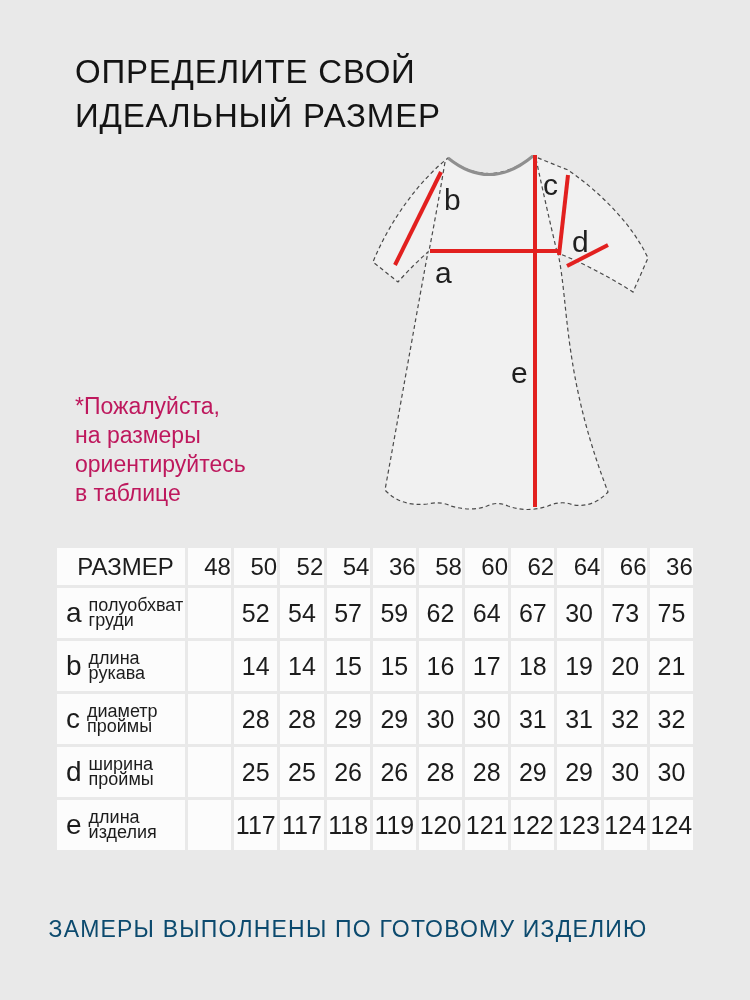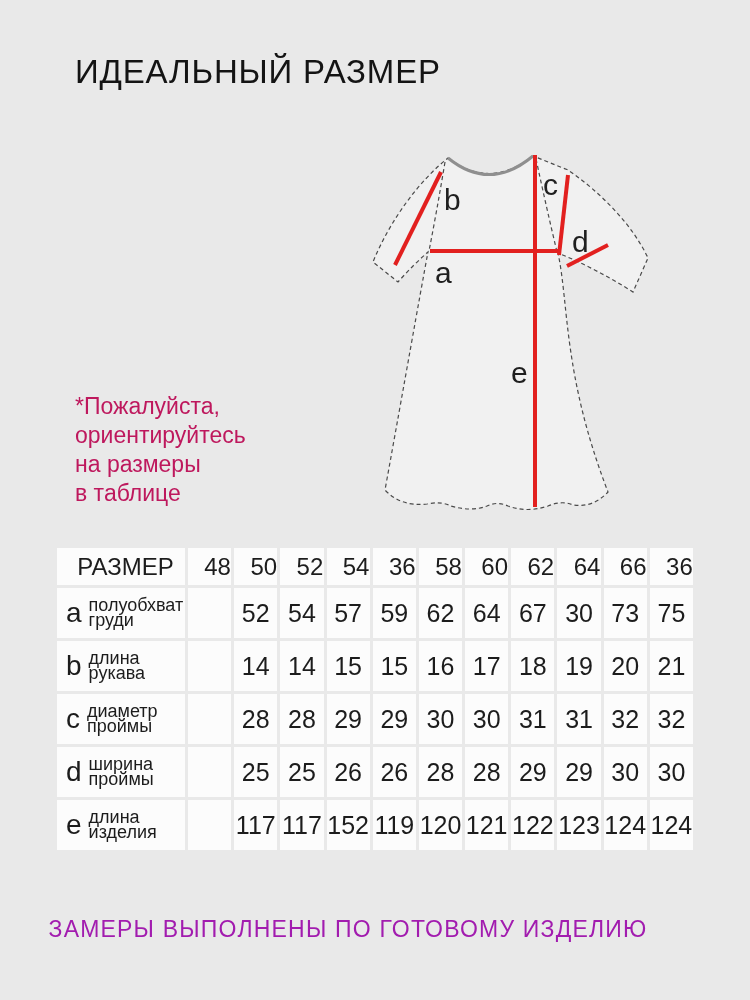--- a/index.html
+++ b/index.html
@@ -31,28 +31,29 @@
     background:#fcfcfc;
     display:flex;align-items:center;justify-content:center;
     font-size:25px;color:#1c1c1c;
   }
   .cell.head{font-size:24px;font-weight:500;padding-left:16px;}
   .cell.label-cell{justify-content:flex-start;padding-left:9px;box-sizing:border-box;}
   .row-letter{font-size:28px;margin-right:7px;line-height:1;}
   .row-name{font-size:18px;line-height:15px;}
   .footer{
     position:absolute;left:0;top:916px;width:696px;text-align:center;
-    font-size:23px;letter-spacing:1.2px;color:#a21caf;font-weight:400;
+    font-size:23px;letter-spacing:1.2px;color:#0c4a6e;font-weight:400;
   }
   svg text{font-family:"Liberation Sans","DejaVu Sans",sans-serif;font-size:30px;fill:#1f1f1f;}
 </style>
 </head>
 <body>
 
 <div class="title">
+  <div>ОПРЕДЕЛИТЕ СВОЙ</div>
   <div><span class="bold">ИДЕАЛЬНЫЙ</span><span> РАЗМЕР</span></div>
 </div>
 
 <div class="dress-wrap">
   <svg width="330" height="400" viewBox="0 0 330 400">
 
     <path d="M103,18 Q145,50 188,16 L223,30 C255,52 287,84 303,118 L288,152 Q250,128 213,113
          C224,165 218,235 263,352
          Q248,368 228,365 Q217,360 203,366 Q183,373 163,366 Q152,361 142,366 Q126,372 106,366 Q96,361 82,364 Q56,367 40,350
          C60,240 74,160 83,112
@@ -72,22 +73,22 @@
     <text x="90" y="143">a</text>
     <text x="99" y="70">b</text>
     <text x="198" y="55">c</text>
     <text x="227" y="112">d</text>
     <text x="166" y="243">e</text>
   </svg>
 </div>
 
 <div class="note">
   <div>*Пожалуйста,</div>
+  <div>на размеры</div>
   <div>ориентируйтесь</div>
-  <div>на размеры</div>
   <div>в таблице</div>
 </div>
 
 <div class="size-table">
     <div class="cell head label-cell" style="justify-content: center;">РАЗМЕР</div>
     <div class="cell head">48</div>
     <div class="cell head">50</div>
     <div class="cell head">52</div>
     <div class="cell head">54</div>
     <div class="cell head">36</div>
@@ -172,21 +173,21 @@
     <div class="cell label-cell">
       <span class="row-letter">e</span>
       <span class="row-name">
         <div>длина</div>
         <div>изделия</div>
       </span>
     </div>
     <div class="cell"></div>
     <div class="cell">117</div>
     <div class="cell">117</div>
-    <div class="cell">152</div>
+    <div class="cell">118</div>
     <div class="cell">119</div>
     <div class="cell">120</div>
     <div class="cell">121</div>
     <div class="cell">122</div>
     <div class="cell">123</div>
     <div class="cell">124</div>
     <div class="cell">124</div>
   </div>
 
 <div class="footer">ЗАМЕРЫ ВЫПОЛНЕНЫ ПО ГОТОВОМУ ИЗДЕЛИЮ</div>

